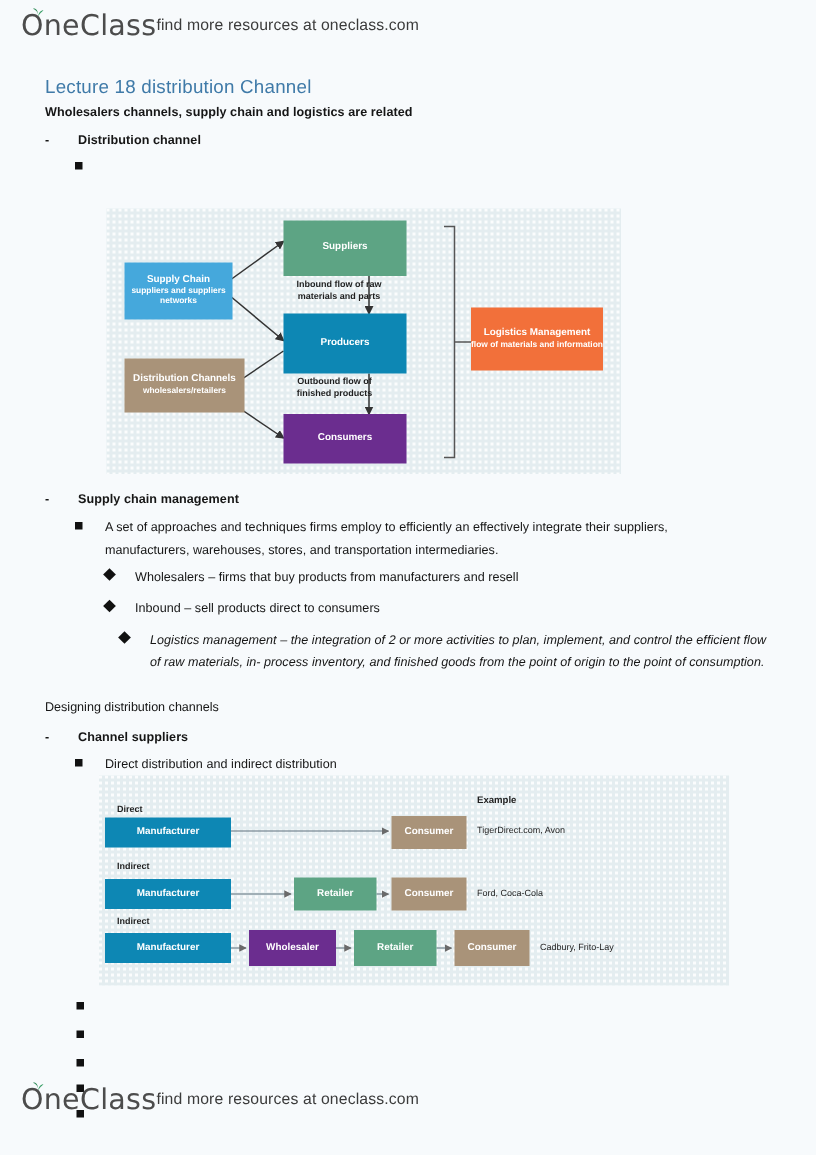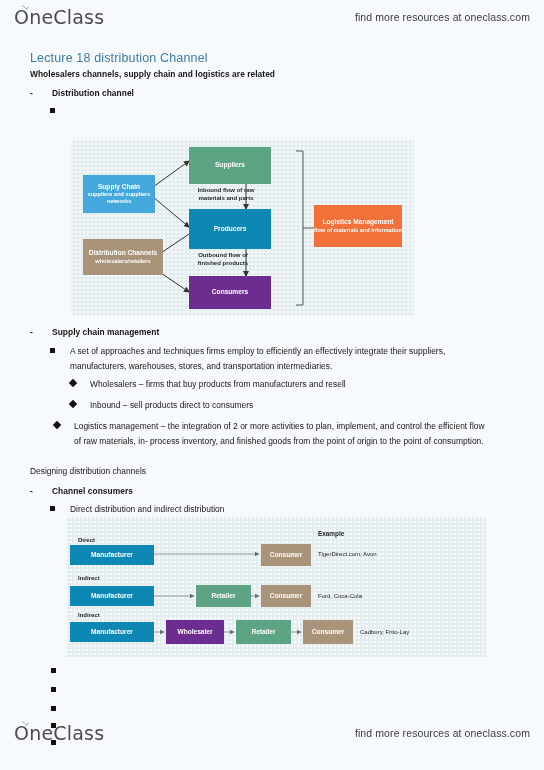--- a/index.html
+++ b/index.html
@@ -18,21 +18,20 @@
 
   
   .page-header,
   .page-footer {
     position: absolute;
     left: 0;
     width: 544px;
     height: 34px;
     display: flex;
     align-items: center;
-    justify-content: space-between;
     box-sizing: border-box;
     padding: 12px 14px;
   }
   .page-header { top: 0; }
   .page-footer { top: 712px; height: 42px; }
 
   .brand {
     display: flex;
     align-items: flex-end;
     gap: 0;
@@ -294,30 +293,30 @@
   <div class="lvl3" style="left:90px; top:343px; width:420px;">
     <span class="dia"></span>
     <span>Wholesalers – firms that buy products from manufacturers and resell</span>
   </div>
 
   <div class="lvl3" style="left:90px; top:364px; width:420px;">
     <span class="dia"></span>
     <span>Inbound – sell products direct to consumers</span>
   </div>
 
-  <div class="lvl3" style="left:74px; top:385px; width:412px;">
+  <div class="lvl3" style="left:100px; top:385px; width:412px;font-style:italic;">
     <span class="dia"></span>
     <span>Logistics management – the integration of 2 or more activities to plan, implement, and control the efficient flow of raw materials, in- process inventory, and finished goods from the point of origin to the point of consumption.</span>
   </div>
 
   <div class="plain" style="left:30px; top:432px;">Designing distribution channels</div>
 
   <div class="lvl1" style="left:52px; top:452px;">
     <span class="dash">-</span>
-    <span>Channel consumers</span>
+    <span>Channel suppliers</span>
   </div>
 
   <div class="lvl2" style="left:70px; top:468px; width:430px;">
     <span class="sq"></span>
     <span>Direct distribution and indirect distribution</span>
   </div>
 
   <div class="figure" style="left:66px; top:483px; width:420px; height:140px;">
     <div class="fig-noise"></div>
 

